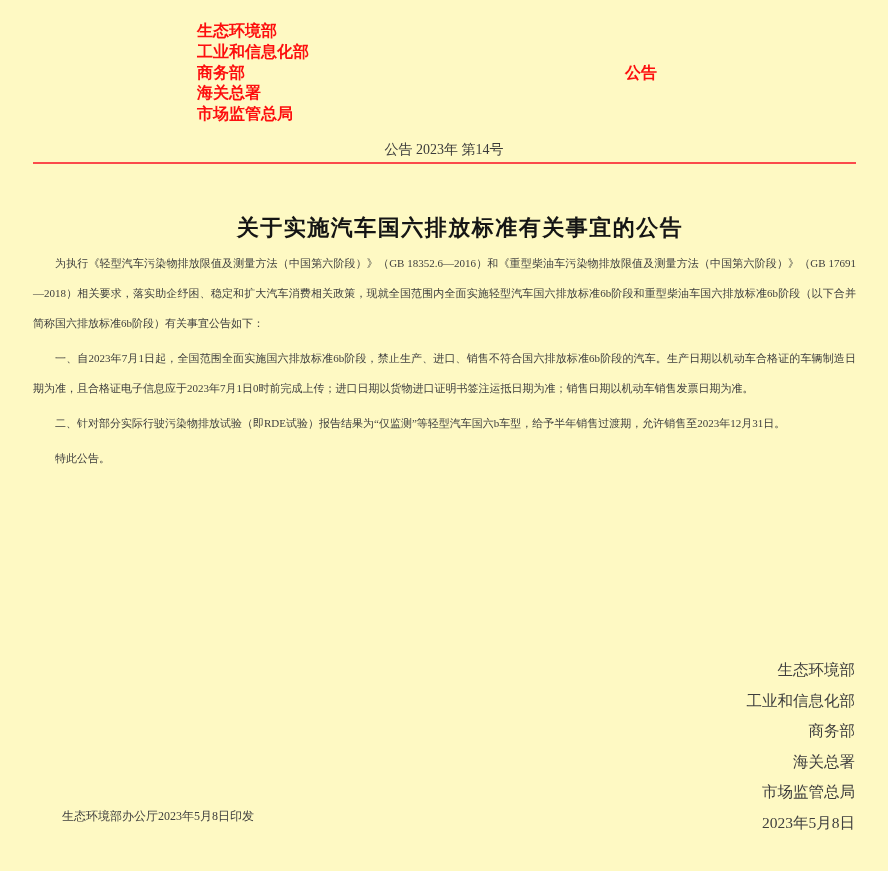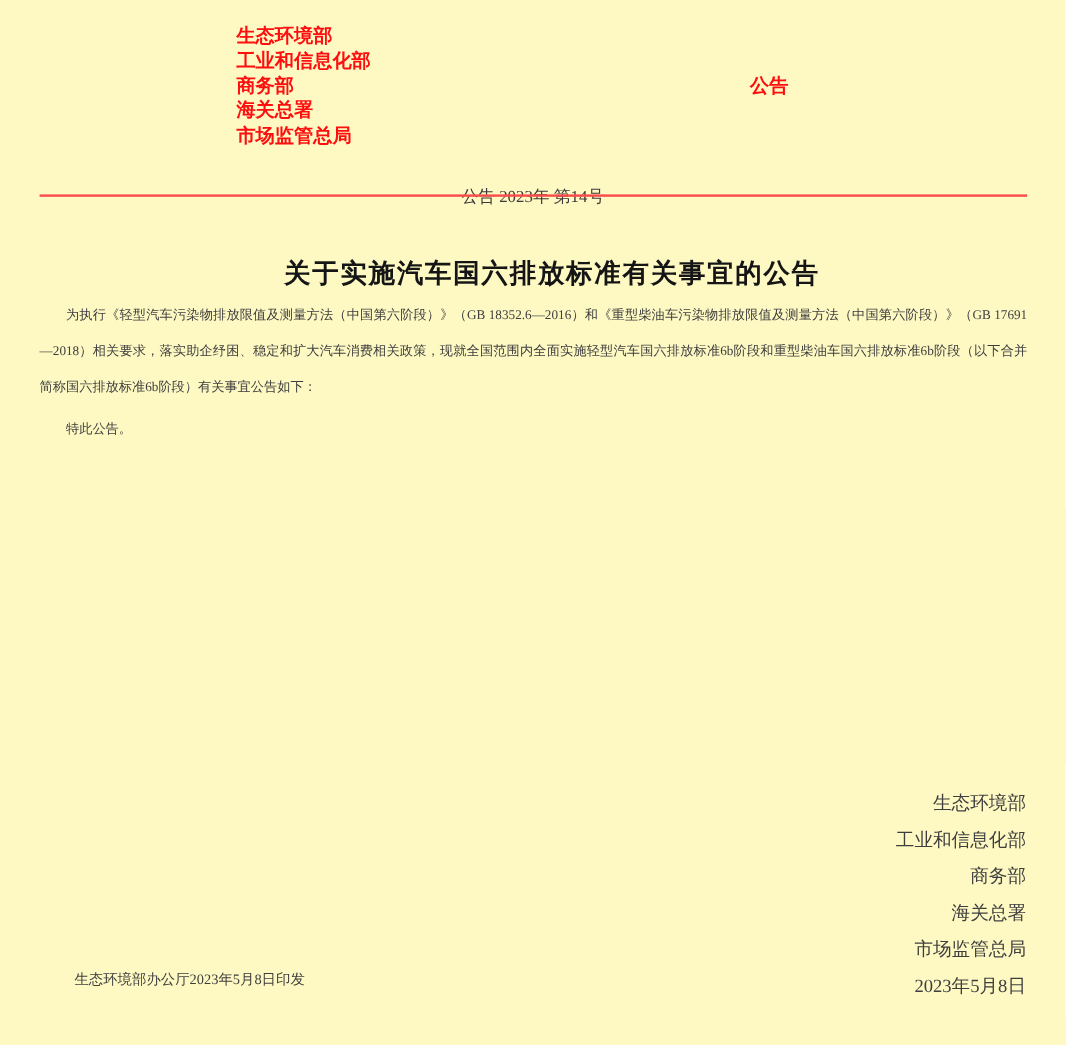--- a/index.html
+++ b/index.html
@@ -31,21 +31,21 @@
     color: #fd0f0f;
     font-weight: bold;
     font-size: 16px;
     line-height: 20.8px;
     margin-left: 44px;
   }
 
   
   .doc-number {
     position: absolute;
-    top: 155px;
+    top: 141px;
     left: 0;
     width: 100%;
     text-align: center;
     font-size: 14px;
     color: #3a3a3a;
   }
 
   
   .red-rule {
     position: absolute;
@@ -124,20 +124,22 @@
   <div class="notice-label">公告</div>
 
   <div class="doc-number">公告 2023年 第14号</div>
 
   <div class="red-rule"></div>
 
   <h1 class="title">关于实施汽车国六排放标准有关事宜的公告</h1>
 
   <main class="body-text">
     <p>为执行《轻型汽车污染物排放限值及测量方法（中国第六阶段）》（GB 18352.6—2016）和《重型柴油车污染物排放限值及测量方法（中国第六阶段）》（GB 17691—2018）相关要求，落实助企纾困、稳定和扩大汽车消费相关政策，现就全国范围内全面实施轻型汽车国六排放标准6b阶段和重型柴油车国六排放标准6b阶段（以下合并简称国六排放标准6b阶段）有关事宜公告如下：</p>
+    <p>一、自2023年7月1日起，全国范围全面实施国六排放标准6b阶段，禁止生产、进口、销售不符合国六排放标准6b阶段的汽车。生产日期以机动车合格证的车辆制造日期为准，且合格证电子信息应于2023年7月1日0时前完成上传；进口日期以货物进口证明书签注运抵日期为准；销售日期以机动车销售发票日期为准。</p>
+    <p>二、针对部分实际行驶污染物排放试验（即RDE试验）报告结果为“仅监测”等轻型汽车国六b车型，给予半年销售过渡期，允许销售至2023年12月31日。</p>
     <p>特此公告。</p>
   </main>
 
   <div class="signature">
     <div>生态环境部</div>
     <div>工业和信息化部</div>
     <div>商务部</div>
     <div>海关总署</div>
     <div>市场监管总局</div>
     <div>2023年5月8日</div>

